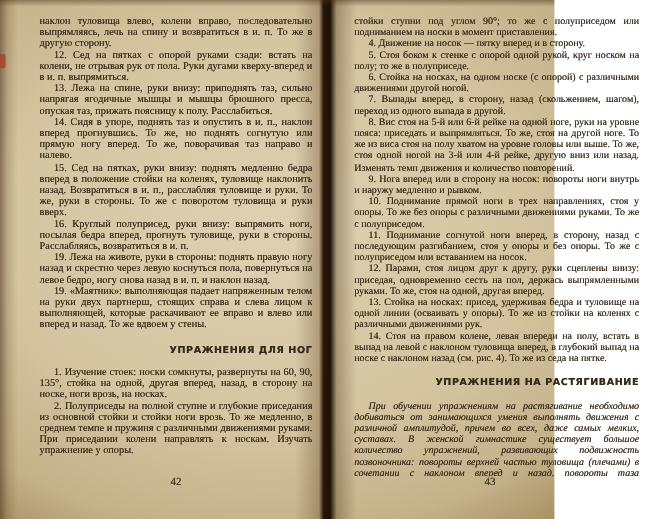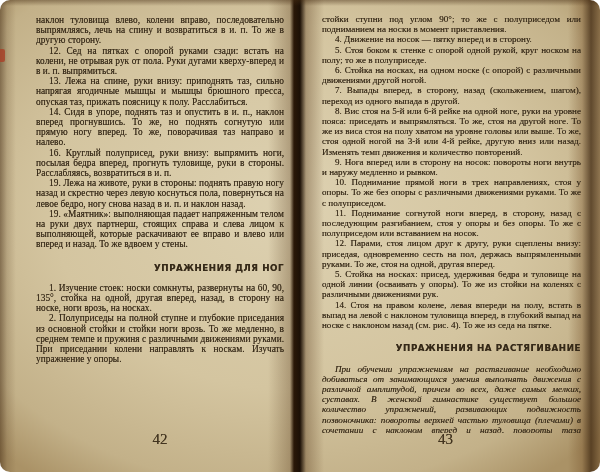--- a/index.html
+++ b/index.html
@@ -1,28 +1,27 @@
 <!DOCTYPE html>
 <html><head>
 <meta charset="utf-8">
 <style>
   html, body { margin: 0; padding: 0; }
   body {
     width: 600px; height: 472px; overflow: hidden;
     font-family: "Liberation Serif", serif;
   }
   .scan {
-    position: relative; width: 600px; height: 472px;
+    position: relative; width: 504px; height: 472px;
     background:
       linear-gradient(180deg, rgba(70,45,20,0.45) 0px, rgba(70,45,20,0) 6px),
       linear-gradient(90deg, rgba(60,35,12,0.50) 0px, rgba(96,70,40,0.22) 7px, rgba(0,0,0,0) 16px),
       linear-gradient(90deg, rgba(0,0,0,0) 268px, rgba(80,50,20,0.30) 290px, #2a1808 294px, #1c1006 300px, rgba(90,60,30,0.38) 306px, rgba(0,0,0,0) 324px),
       linear-gradient(90deg, rgba(0,0,0,0) 568px, rgba(120,85,45,0.40) 582px, rgba(66,42,18,0.78) 591px, rgba(112,82,46,0.65) 600px),
       radial-gradient(ellipse 430px 330px at 48% 44%, #ddd1b1 0%, #d4c5a0 55%, #c3b189 85%, #aa9266 100%);
-    border-radius: 10px;
   }
   .edge-mark {
     position: absolute; left: 0; top: 49px; width: 5px; height: 13px;
     background: #a8432a; opacity: 0.85; border-radius: 0 2px 2px 0;
   }
   .page-col {
     position: absolute; top: 0; height: 472px;
     color: #392c1a; text-align: justify;
     text-shadow: 0 0 0.35px rgba(58,44,27,0.75);
   }
@@ -33,35 +32,36 @@
   .flow p { margin: 0; }
   p.item { text-indent: 13px; }
   p.cut  { text-align-last: justify; font-style: italic; }
   .heading {
     font-family: "DejaVu Sans", sans-serif; font-weight: bold;
     font-size: 8.7px; letter-spacing: 0.55px; text-align: right;
     text-indent: 0; margin: 13px 0 10px; color: #352918;
   }
   .pagenum {
     position: absolute; top: 434px; left: 0; width: 100%;
-    text-align: center; font-size: 15px; color: #42341f;
+    text-align: center; font-size: 10px; color: #42341f;
   }
 </style>
 </head>
 <body>
 
 <div class="scan">
   <div class="edge-mark"></div>
 
   <div class="page-col col-left">
     <div class="flow">
       <p class="cont">наклон туловища влево, колени вправо, последовательно выпрямляясь, лечь на спину и возвратиться в и. п. То же в другую сторону.</p>
       <p class="item">12. Сед на пятках с опорой руками сзади: встать на колени, не отрывая рук от пола. Руки дугами кверху-вперед и в и. п. выпрямиться.</p>
       <p class="item">13. Лежа на спине, руки внизу: приподнять таз, сильно напрягая ягодичные мышцы и мышцы брюшного пресса, опуская таз, прижать поясницу к полу. Расслабиться.</p>
       <p class="item">14. Сидя в упоре, поднять таз и опустить в и. п., наклон вперед прогнувшись. То же, но поднять согнутую или прямую ногу вперед. То же, поворачивая таз направо и налево.</p>
+      <p class="item">15. Сед на пятках, руки внизу: поднять медленно бедра вперед в положение стойки на коленях, туловище наклонить назад. Возвратиться в и. п., расслабляя туловище и руки. То же, руки в стороны. То же с поворотом туловища и руки вверх.</p>
       <p class="item">16. Круглый полуприсед, руки внизу: выпрямить ноги, посылая бедра вперед, прогнуть туловище, руки в стороны. Расслабляясь, возвратиться в и. п.</p>
       <p class="item">19. Лежа на животе, руки в стороны: поднять правую ногу назад и скрестно через левую коснуться пола, повернуться на левое бедро, ногу снова назад в и. п. и наклон назад.</p>
       <p class="item">19. «Маятник»: выполняющая падает напряженным телом на руки двух партнерш, стоящих справа и слева лицом к выполняющей, которые раскачивают ее вправо и влево или вперед и назад. То же вдвоем у стены.</p>
       <h2 class="heading">УПРАЖНЕНИЯ ДЛЯ НОГ</h2>
       <p class="item">1. Изучение стоек: носки сомкнуты, развернуты на 60, 90, 135°, стойка на одной, другая вперед, назад, в сторону на носке, ноги врозь, на носках.</p>
       <p class="item">2. Полуприседы на полной ступне и глубокие приседания из основной стойки и стойки ноги врозь. То же медленно, в среднем темпе и пружиня с различными движениями руками. При приседании колени направлять к носкам. Изучать упражнение у опоры.</p>
 
     </div>
     <div class="pagenum">42</div>
   </div>
@@ -71,20 +71,20 @@
       <p class="cont">стойки ступни под углом 90°; то же с полуприседом или подниманием на носки в момент приставления.</p>
       <p class="item">4. Движение на носок — пятку вперед и в сторону.</p>
       <p class="item">5. Стоя боком к стенке с опорой одной рукой, круг носком на полу; то же в полуприседе.</p>
       <p class="item">6. Стойка на носках, на одном носке (с опорой) с различными движениями другой ногой.</p>
       <p class="item">7. Выпады вперед, в сторону, назад (скольжением, шагом), переход из одного выпада в другой.</p>
       <p class="item">8. Вис стоя на 5-й или 6-й рейке на одной ноге, руки на уровне пояса: приседать и выпрямляться. То же, стоя на другой ноге. То же из виса стоя на полу хватом на уровне головы или выше. То же, стоя одной ногой на 3-й или 4-й рейке, другую вниз или назад. Изменять темп движения и количество повторений.</p>
       <p class="item">9. Нога вперед или в сторону на носок: повороты ноги внутрь и наружу медленно и рывком.</p>
       <p class="item">10. Поднимание прямой ноги в трех направлениях, стоя у опоры. То же без опоры с различными движениями руками. То же с полуприседом.</p>
       <p class="item">11. Поднимание согнутой ноги вперед, в сторону, назад с последующим разгибанием, стоя у опоры и без опоры. То же с полуприседом или вставанием на носок.</p>
       <p class="item">12. Парами, стоя лицом друг к другу, руки сцеплены внизу: приседая, одновременно сесть на пол, держась выпрямленными руками. То же, стоя на одной, другая вперед.</p>
-      <p class="item">5. Стойка на носках: присед, удерживая бедра и туловище на одной линии (осваивать у опоры). То же из стойки на коленях с различными движениями рук.</p>
+      <p class="item">13. Стойка на носках: присед, удерживая бедра и туловище на одной линии (осваивать у опоры). То же из стойки на коленях с различными движениями рук.</p>
       <p class="item">14. Стоя на правом колене, левая впереди на полу, встать в выпад на левой с наклоном туловища вперед, в глубокий выпад на носке с наклоном назад (см. рис. 4). То же из седа на пятке.</p>
       <h2 class="heading">УПРАЖНЕНИЯ НА РАСТЯГИВАНИЕ</h2>
       <p class="item cut">При обучении упражнениям на растягивание необходимо добиваться от занимающихся умения выполнять движения с различной амплитудой, причем во всех, даже самых мелких, суставах. В женской гимнастике существует большое количество упражнений, развивающих подвижность позвоночника: повороты верхней частью туловища (плечами) в сочетании с наклоном вперед и назад, повороты таза</p>
     </div>
     <div class="pagenum">43</div>
   </div>
 </div>
 
 </body></html>

